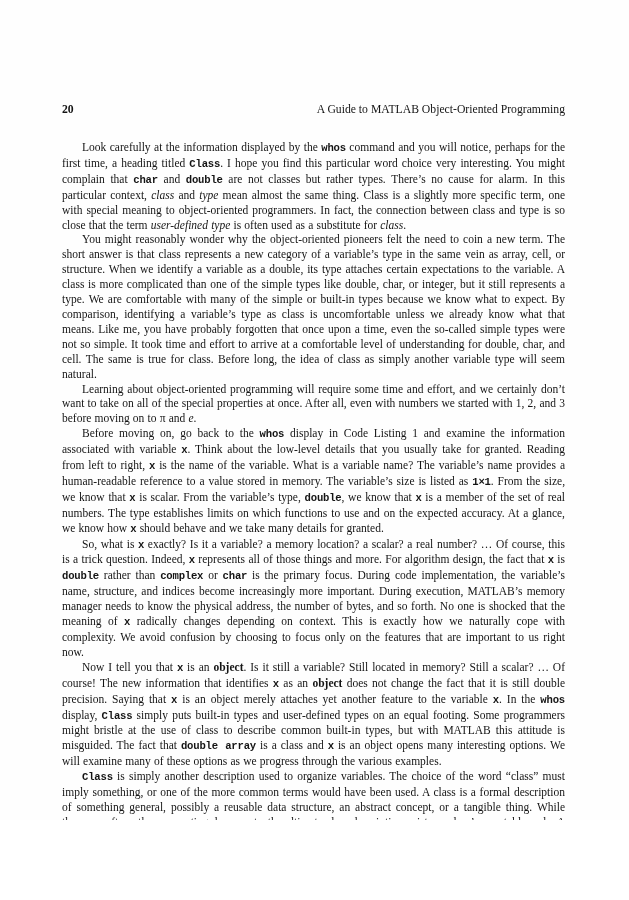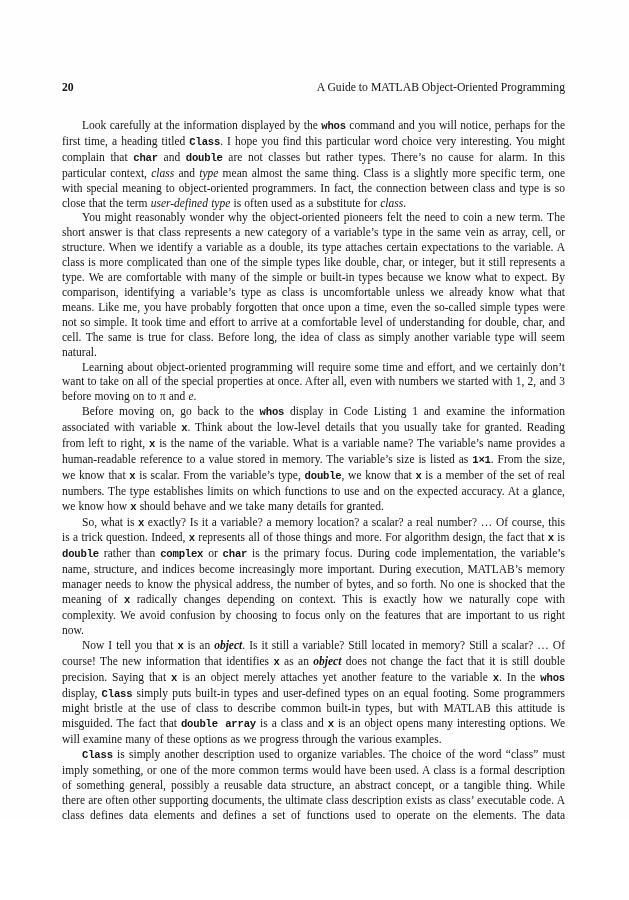--- a/index.html
+++ b/index.html
@@ -7,21 +7,21 @@
     padding: 0;
     background: #ffffff;
   }
   .page {
     position: relative;
     width: 629px;
     height: 820px;
     box-sizing: border-box;
     background: #fefefe;
     color: #141414;
-    padding: 45px 64px 0 62px;
+    padding: 67px 64px 0 62px;
     font-family: "Liberation Serif", serif;
     overflow: hidden;
   }
   .page-header {
     display: flex;
     justify-content: space-between;
     align-items: baseline;
     font-size: 11.7px;
     line-height: 13px;
   }
@@ -49,21 +49,20 @@
   span.code {
     font-family: "Liberation Mono", monospace;
     font-weight: bold;
     font-size: 10.6px;
     letter-spacing: -0.2px;
   }
   span.it {
     font-style: italic;
   }
   span.boldit {
-    font-style: italic;
     font-weight: bold;
   }
 </style>
 </head>
 <body>
 
 <div class="page">
   <header class="page-header">
     <span class="page-number">20</span>
     <span class="running-title">A Guide to MATLAB Object-Oriented Programming</span>

